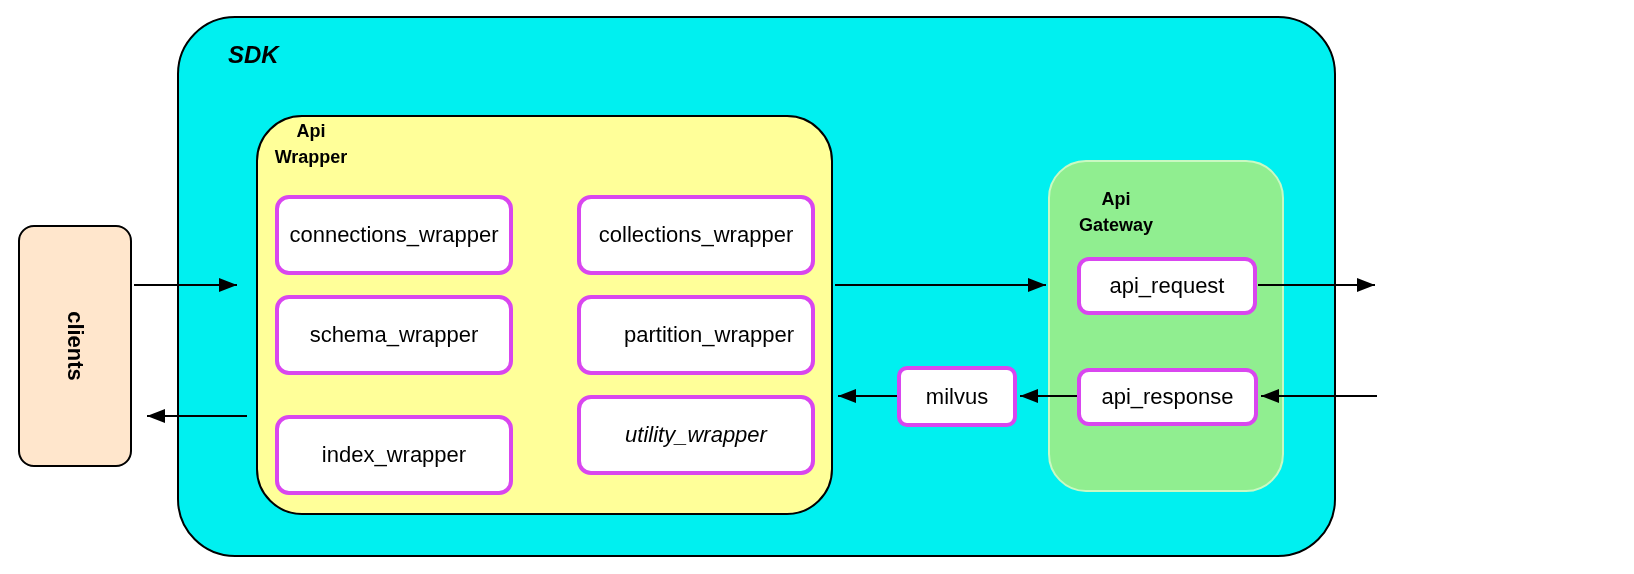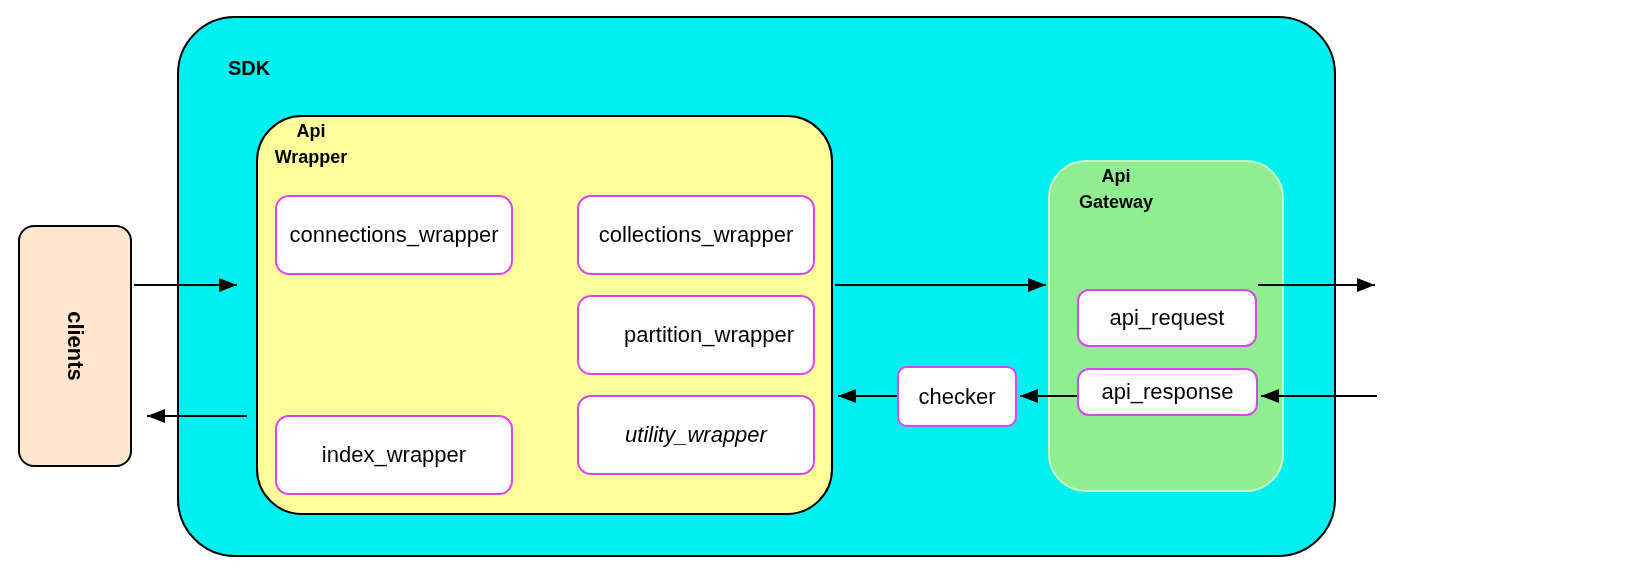--- a/index.html
+++ b/index.html
@@ -13,21 +13,21 @@
     overflow: hidden;
   }
   .node {
     position: absolute;
     box-sizing: border-box;
     border: 2px solid #000000;
   }
   .leafbox {
     position: absolute;
     box-sizing: border-box;
-    border: 2px solid #d946ef;
+    border: 4px solid #d946ef;
     background: #ffffff;
     border-radius: 14px;
     display: flex;
     align-items: center;
     justify-content: center;
     font-size: 22px;
     white-space: nowrap;
   }
   .container-label {
     position: absolute;
@@ -42,53 +42,56 @@
     width: 1634px; height: 574px;
     pointer-events: none;
   }
 </style>
 </head>
 <body>
 
 <div class="canvas">
 
   <div class="node" style="left:177px; top:16px; width:1159px; height:541px; border-radius:58px; background:#00f0f0;"></div>
-  <div class="container-label" style="left:228px; top:55px; font-size:20px;">SDK</div>
+  <div class="container-label" style="left:228px; top:42px; font-size:24px;font-style:italic;">SDK</div>
 
   <div class="node" style="left:256px; top:115px; width:577px; height:400px; border-radius:46px; background:#ffff99;"></div>
   <div class="container-label" style="left:261px; top:118px; width:100px;">Api Wrapper</div>
 
   <div class="leafbox" style="left:275px; top:195px; width:238px; height:80px;">
     <span>connections_wrapper</span>
   </div>
   <div class="leafbox" style="left:577px; top:195px; width:238px; height:80px;">
     <span>collections_wrapper</span>
+  </div>
+  <div class="leafbox" style="left:275px; top:295px; width:238px; height:80px;">
+    <span>schema_wrapper</span>
   </div>
   <div class="leafbox" style="left:577px; top:295px; width:238px; height:80px;padding-left:26px;">
     <span>partition_wrapper</span>
   </div>
   <div class="leafbox" style="left:275px; top:395px; width:238px; height:80px;margin-top:20px;">
     <span>index_wrapper</span>
   </div>
   <div class="leafbox" style="left:577px; top:395px; width:238px; height:80px;font-style:italic;">
     <span>utility_wrapper</span>
   </div>
 
   <div class="node" style="left:1048px; top:160px; width:236px; height:332px; border-radius:38px; background:#90ee90; border-color:#c9f9c2;"></div>
-  <div class="container-label" style="left:1063px; top:163px; width:106px;">Api Gateway</div>
+  <div class="container-label" style="left:1063px; top:186px; width:106px;">Api Gateway</div>
 
-  <div class="leafbox" style="left:1077px; top:257px; width:180px; height:58px; border-radius:12px;margin-top:32px;">
+  <div class="leafbox" style="left:1077px; top:257px; width:180px; height:58px; border-radius:12px;">
     <span>api_request</span>
   </div>
-  <div class="leafbox" style="left:1077px; top:368px; width:181px; height:48px; border-radius:12px;align-items:center;">
+  <div class="leafbox" style="left:1077px; top:368px; width:181px; height:58px; border-radius:12px;align-items:center;">
     <span>api_response</span>
   </div>
 
   <div class="leafbox" style="left:897px; top:366px; width:120px; height:61px; border-radius:10px;">
-    <span>checker</span>
+    <span>milvus</span>
   </div>
 
   <div class="node" style="left:18px; top:225px; width:114px; height:242px; border-radius:16px; background:#ffe6cc;
               display:flex; align-items:center; justify-content:center;">
     <span style="transform:rotate(90deg); font-weight:bold; font-size:22px; white-space:nowrap;">clients</span>
   </div>
 
 
   <svg class="arrows" width="1634" height="574" viewBox="0 0 1634 574" xmlns="http://www.w3.org/2000/svg">
     <defs>

